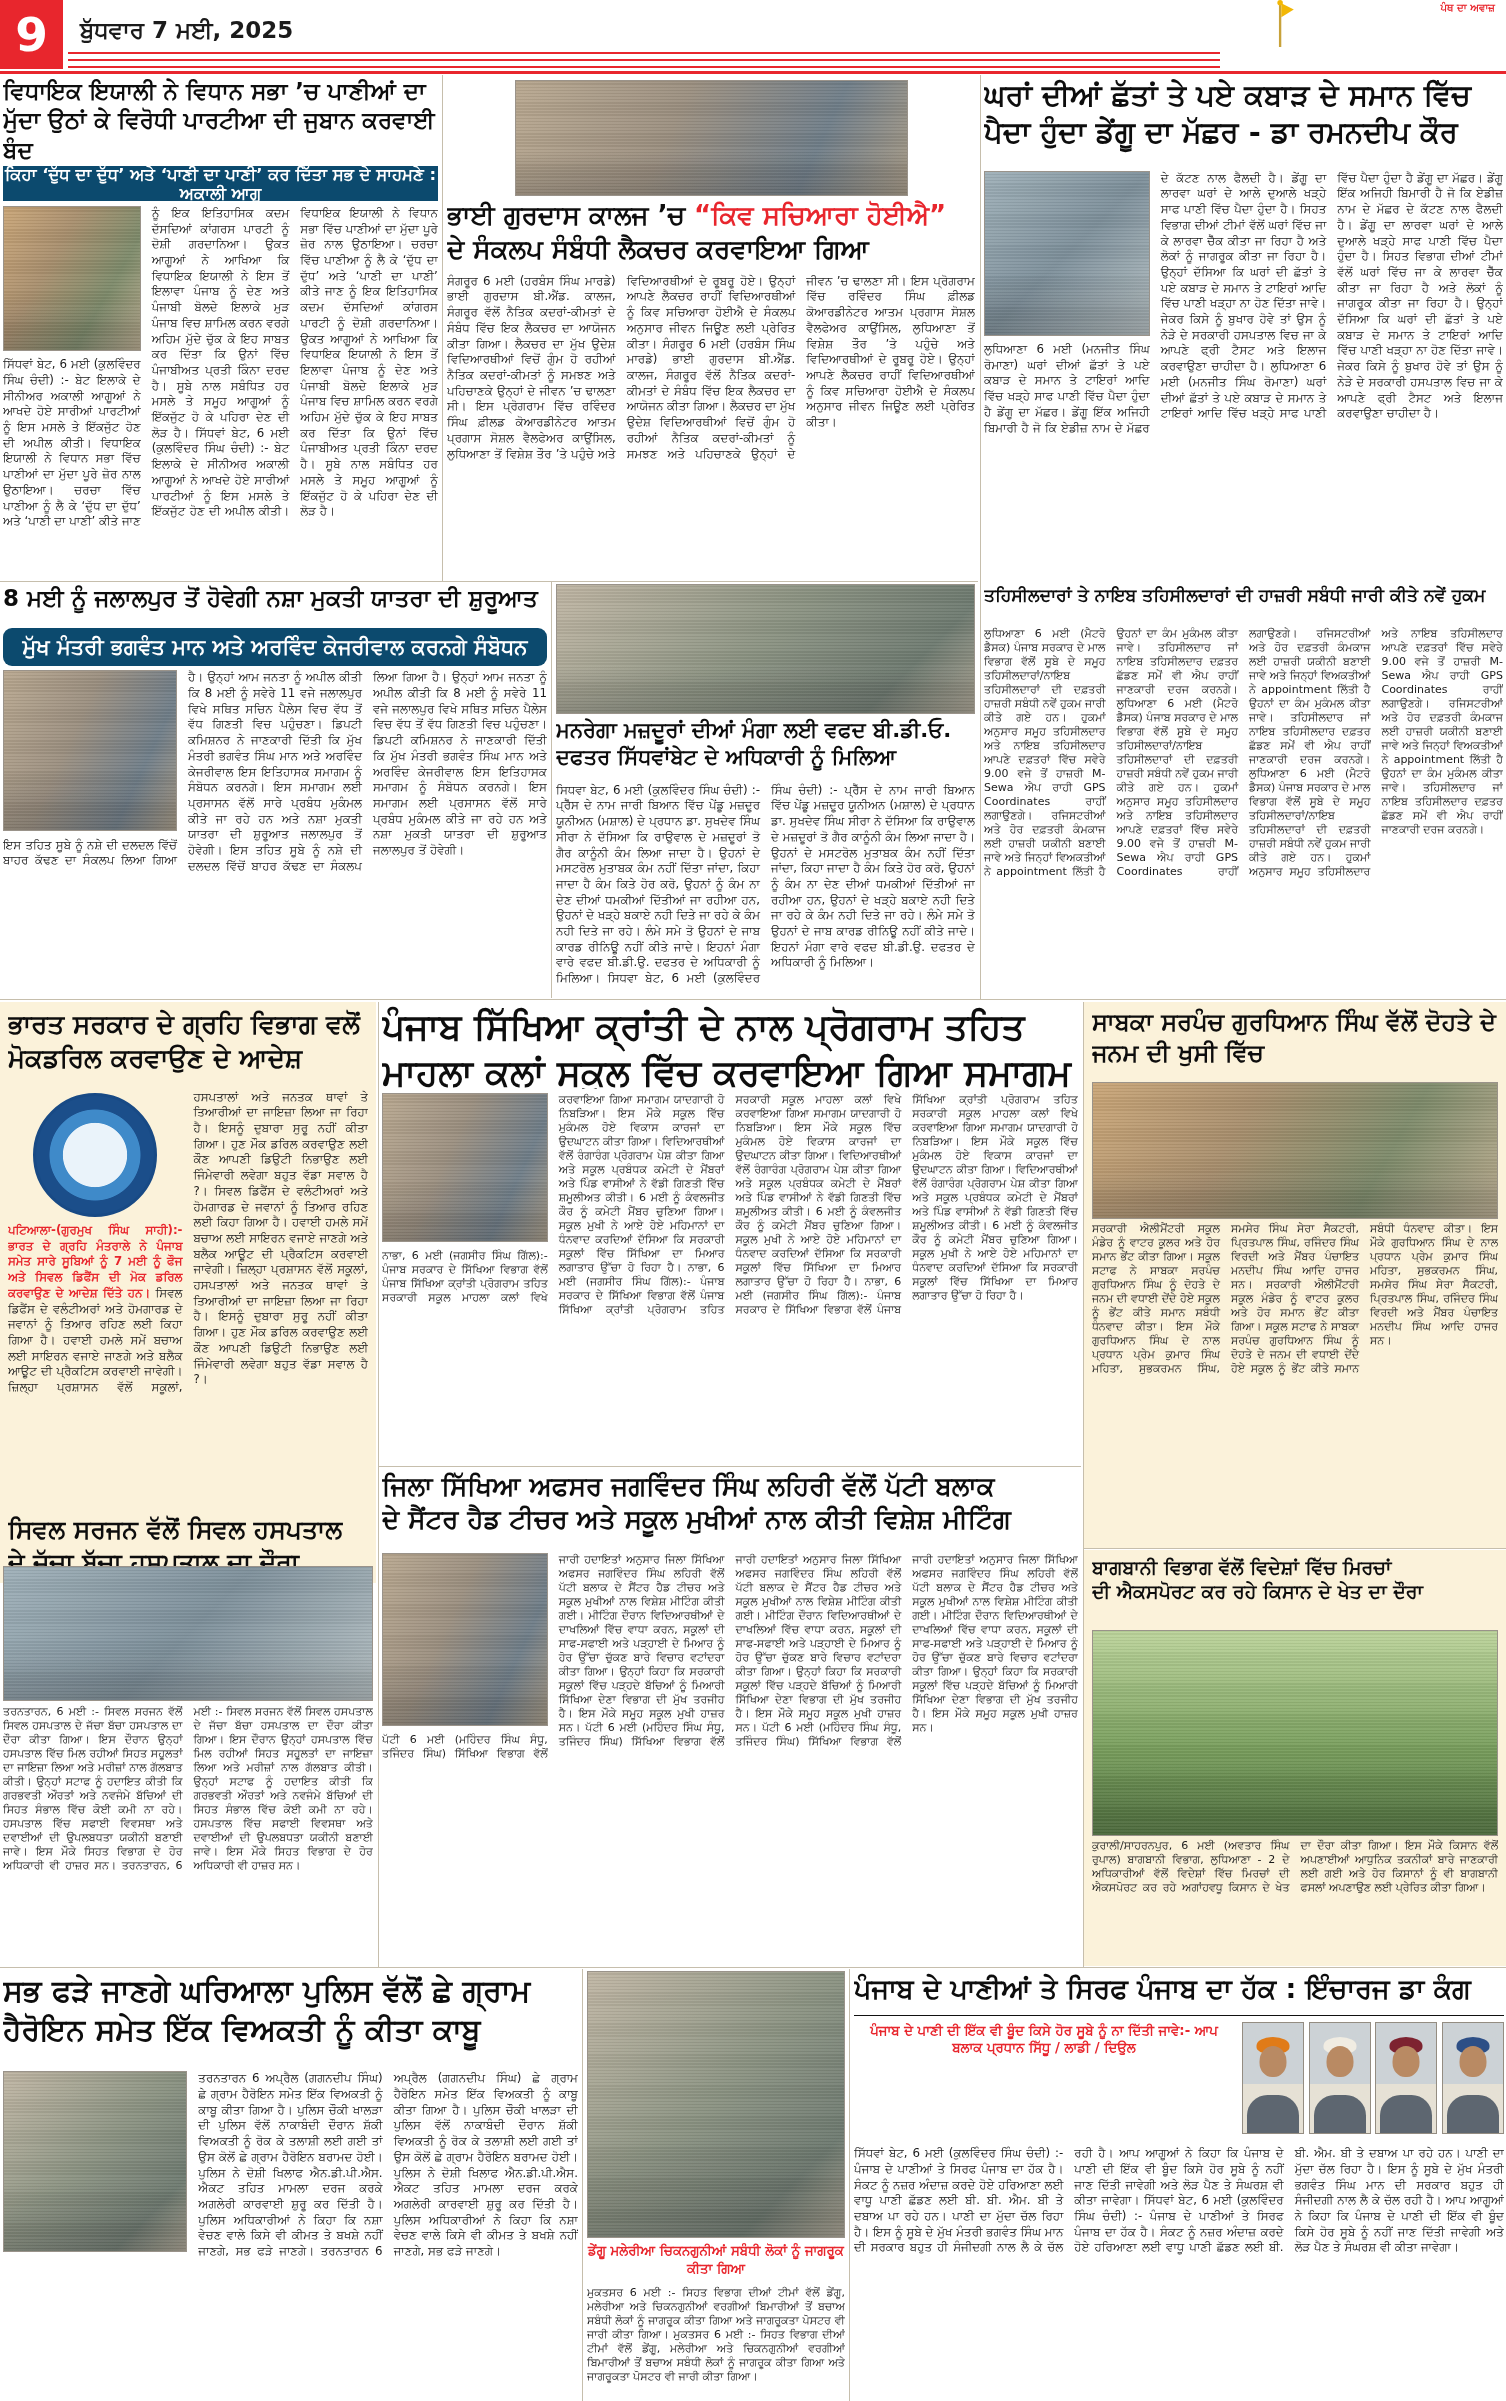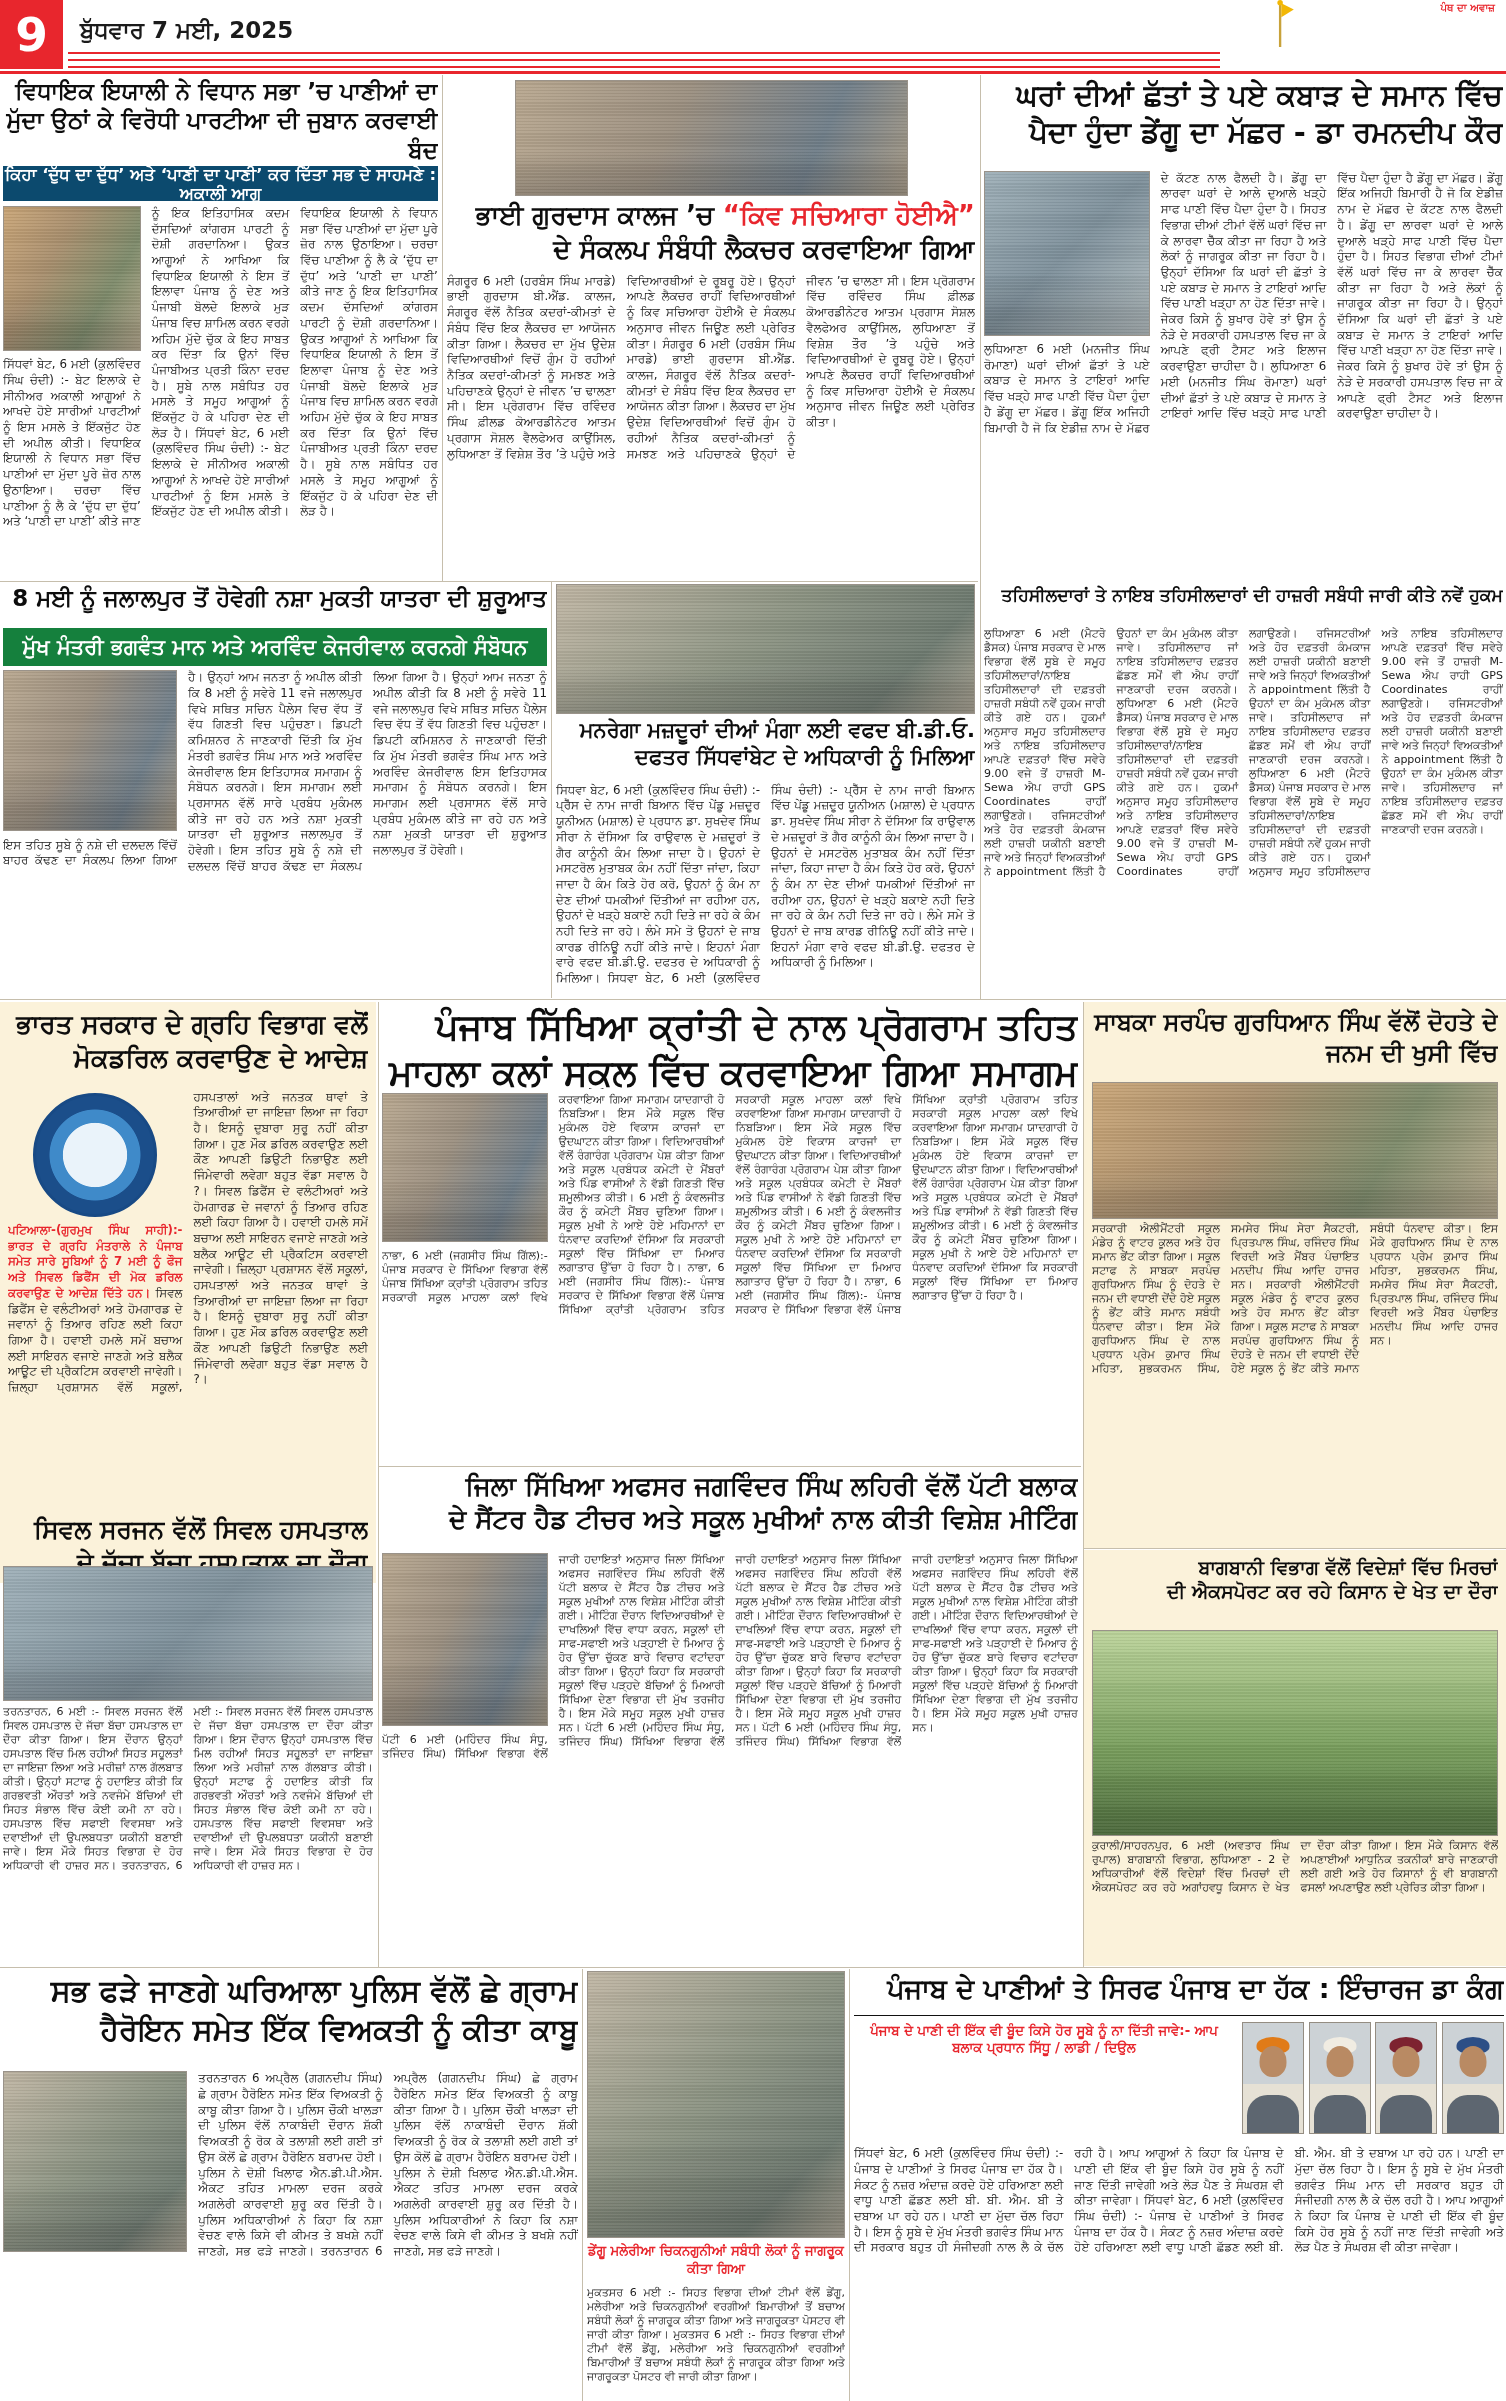--- a/index.html
+++ b/index.html
@@ -14,26 +14,26 @@
   .redrule{position:absolute;left:0;top:71px;width:1506px;height:3.1px;background:#e8262d;}
   .masthead{position:absolute;right:6.3px;top:3.1px;width:565px;height:66px;text-align:right;
             font-weight:bold;white-space:nowrap;overflow:hidden;}
   .masthead .m-red{color:#e8262d;}
   .masthead .m-blue{color:#4a4e69;}
   .tagline{position:absolute;right:11px;top:1.6px;color:#e8262d;font-size:10.2px;font-weight:bold;}
   .flagicon{position:absolute;right:212px;top:0;}
   
   .art{position:absolute;overflow:hidden;box-sizing:border-box;padding:1.6px 3.1px;}
   .cream{background:#fbf2da;}
-  .hl{font-weight:bold;text-align:right;line-height:1.3;overflow:hidden;color:#0d0d0d;}
+  .hl{font-weight:bold;text-align:left;line-height:1.3;overflow:hidden;color:#0d0d0d;}
   .hl .red{color:#e8262d;}
   .strap{color:#fff;font-weight:bold;text-align:center;overflow:hidden;display:flex;
          align-items:center;justify-content:center;}
   .strap.redbg{background:#0c4a6e;}
-  .strap.pinkbg{background:#15803d;}
+  .strap.pinkbg{background:#0c4a6e;border-radius:9px;}
   .redtext{color:#e8262d;font-weight:bold;}
   .cols{column-gap:11px;text-align:justify;font-size:11.8px;line-height:15.7px;overflow:hidden;}
   .c2{column-count:2;} .c3{column-count:3;} .c4{column-count:4;}
   .small{font-size:11px;line-height:14px;}
   
   .photo{position:relative;border:0.8px solid #9a938a;box-sizing:border-box;}
   .photo::after{content:"";position:absolute;inset:0;
      background:repeating-linear-gradient(0deg,rgba(255,255,255,.05) 0 1.6px,rgba(0,0,0,.05) 1.6px 3.1px);}
   .photo::before{content:"";position:absolute;left:0;right:0;bottom:0;height:38%;
      background:linear-gradient(180deg,rgba(40,40,40,0) 0,rgba(40,40,40,.25) 100%);}

